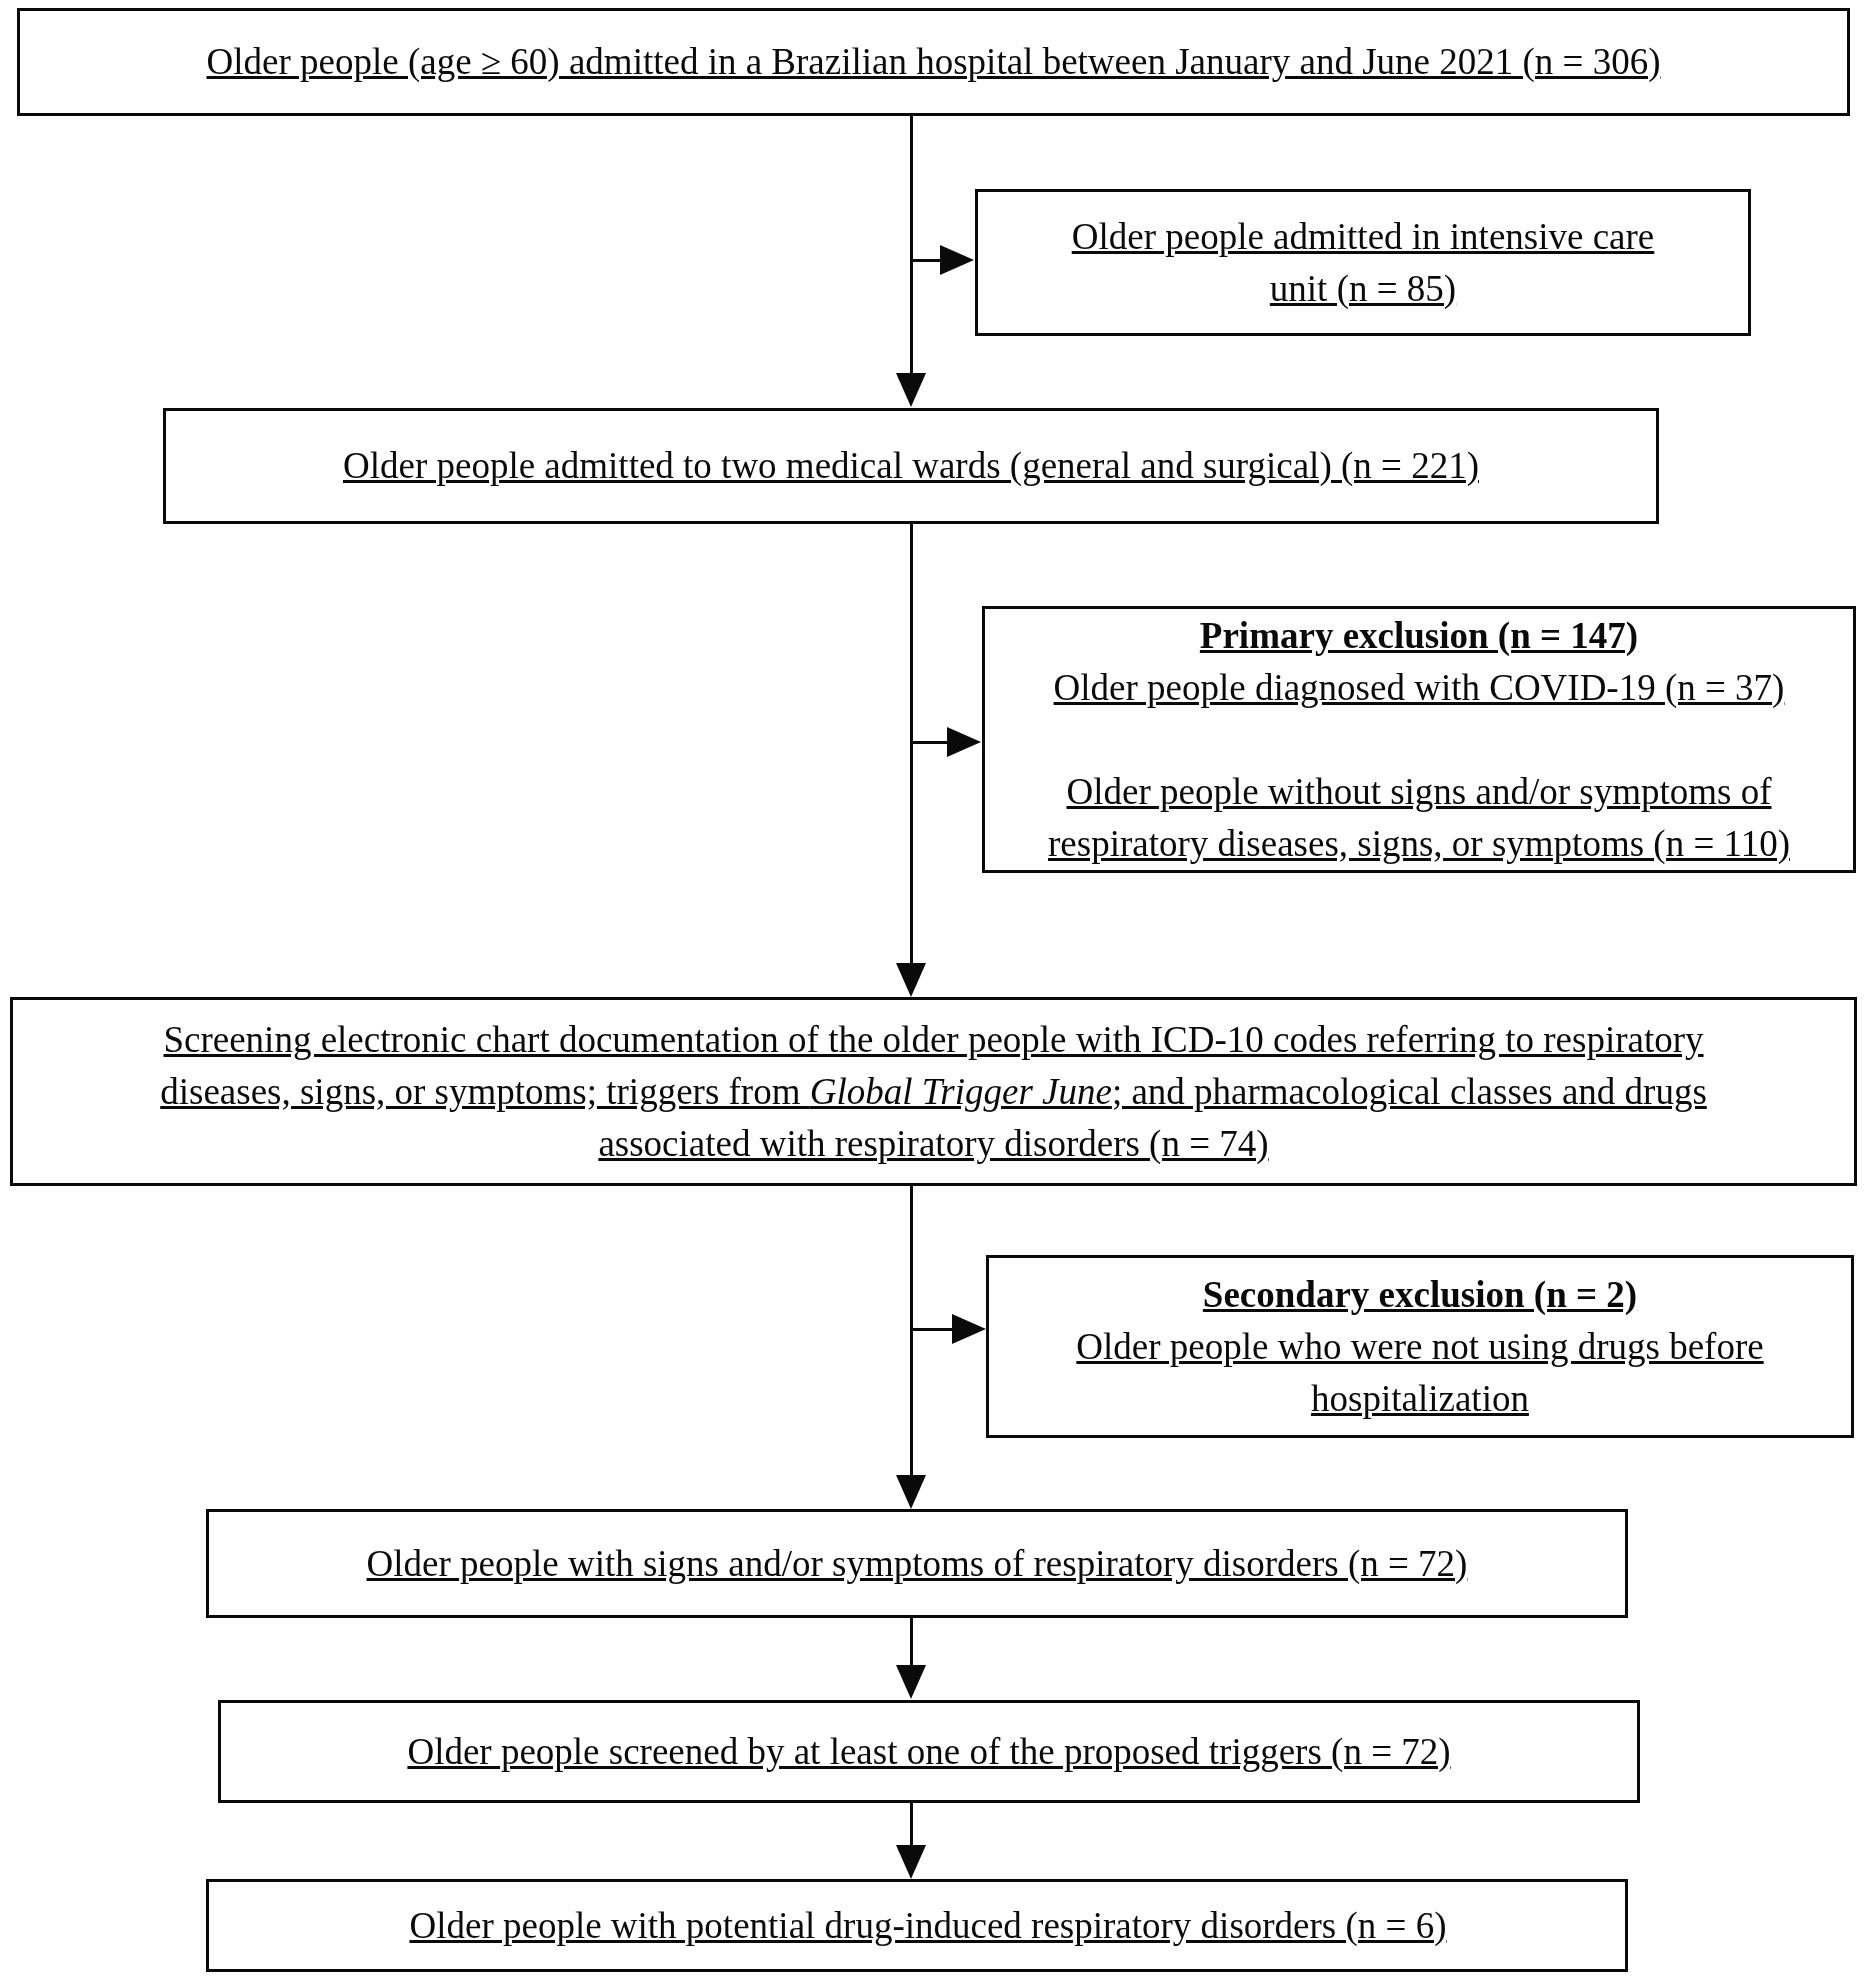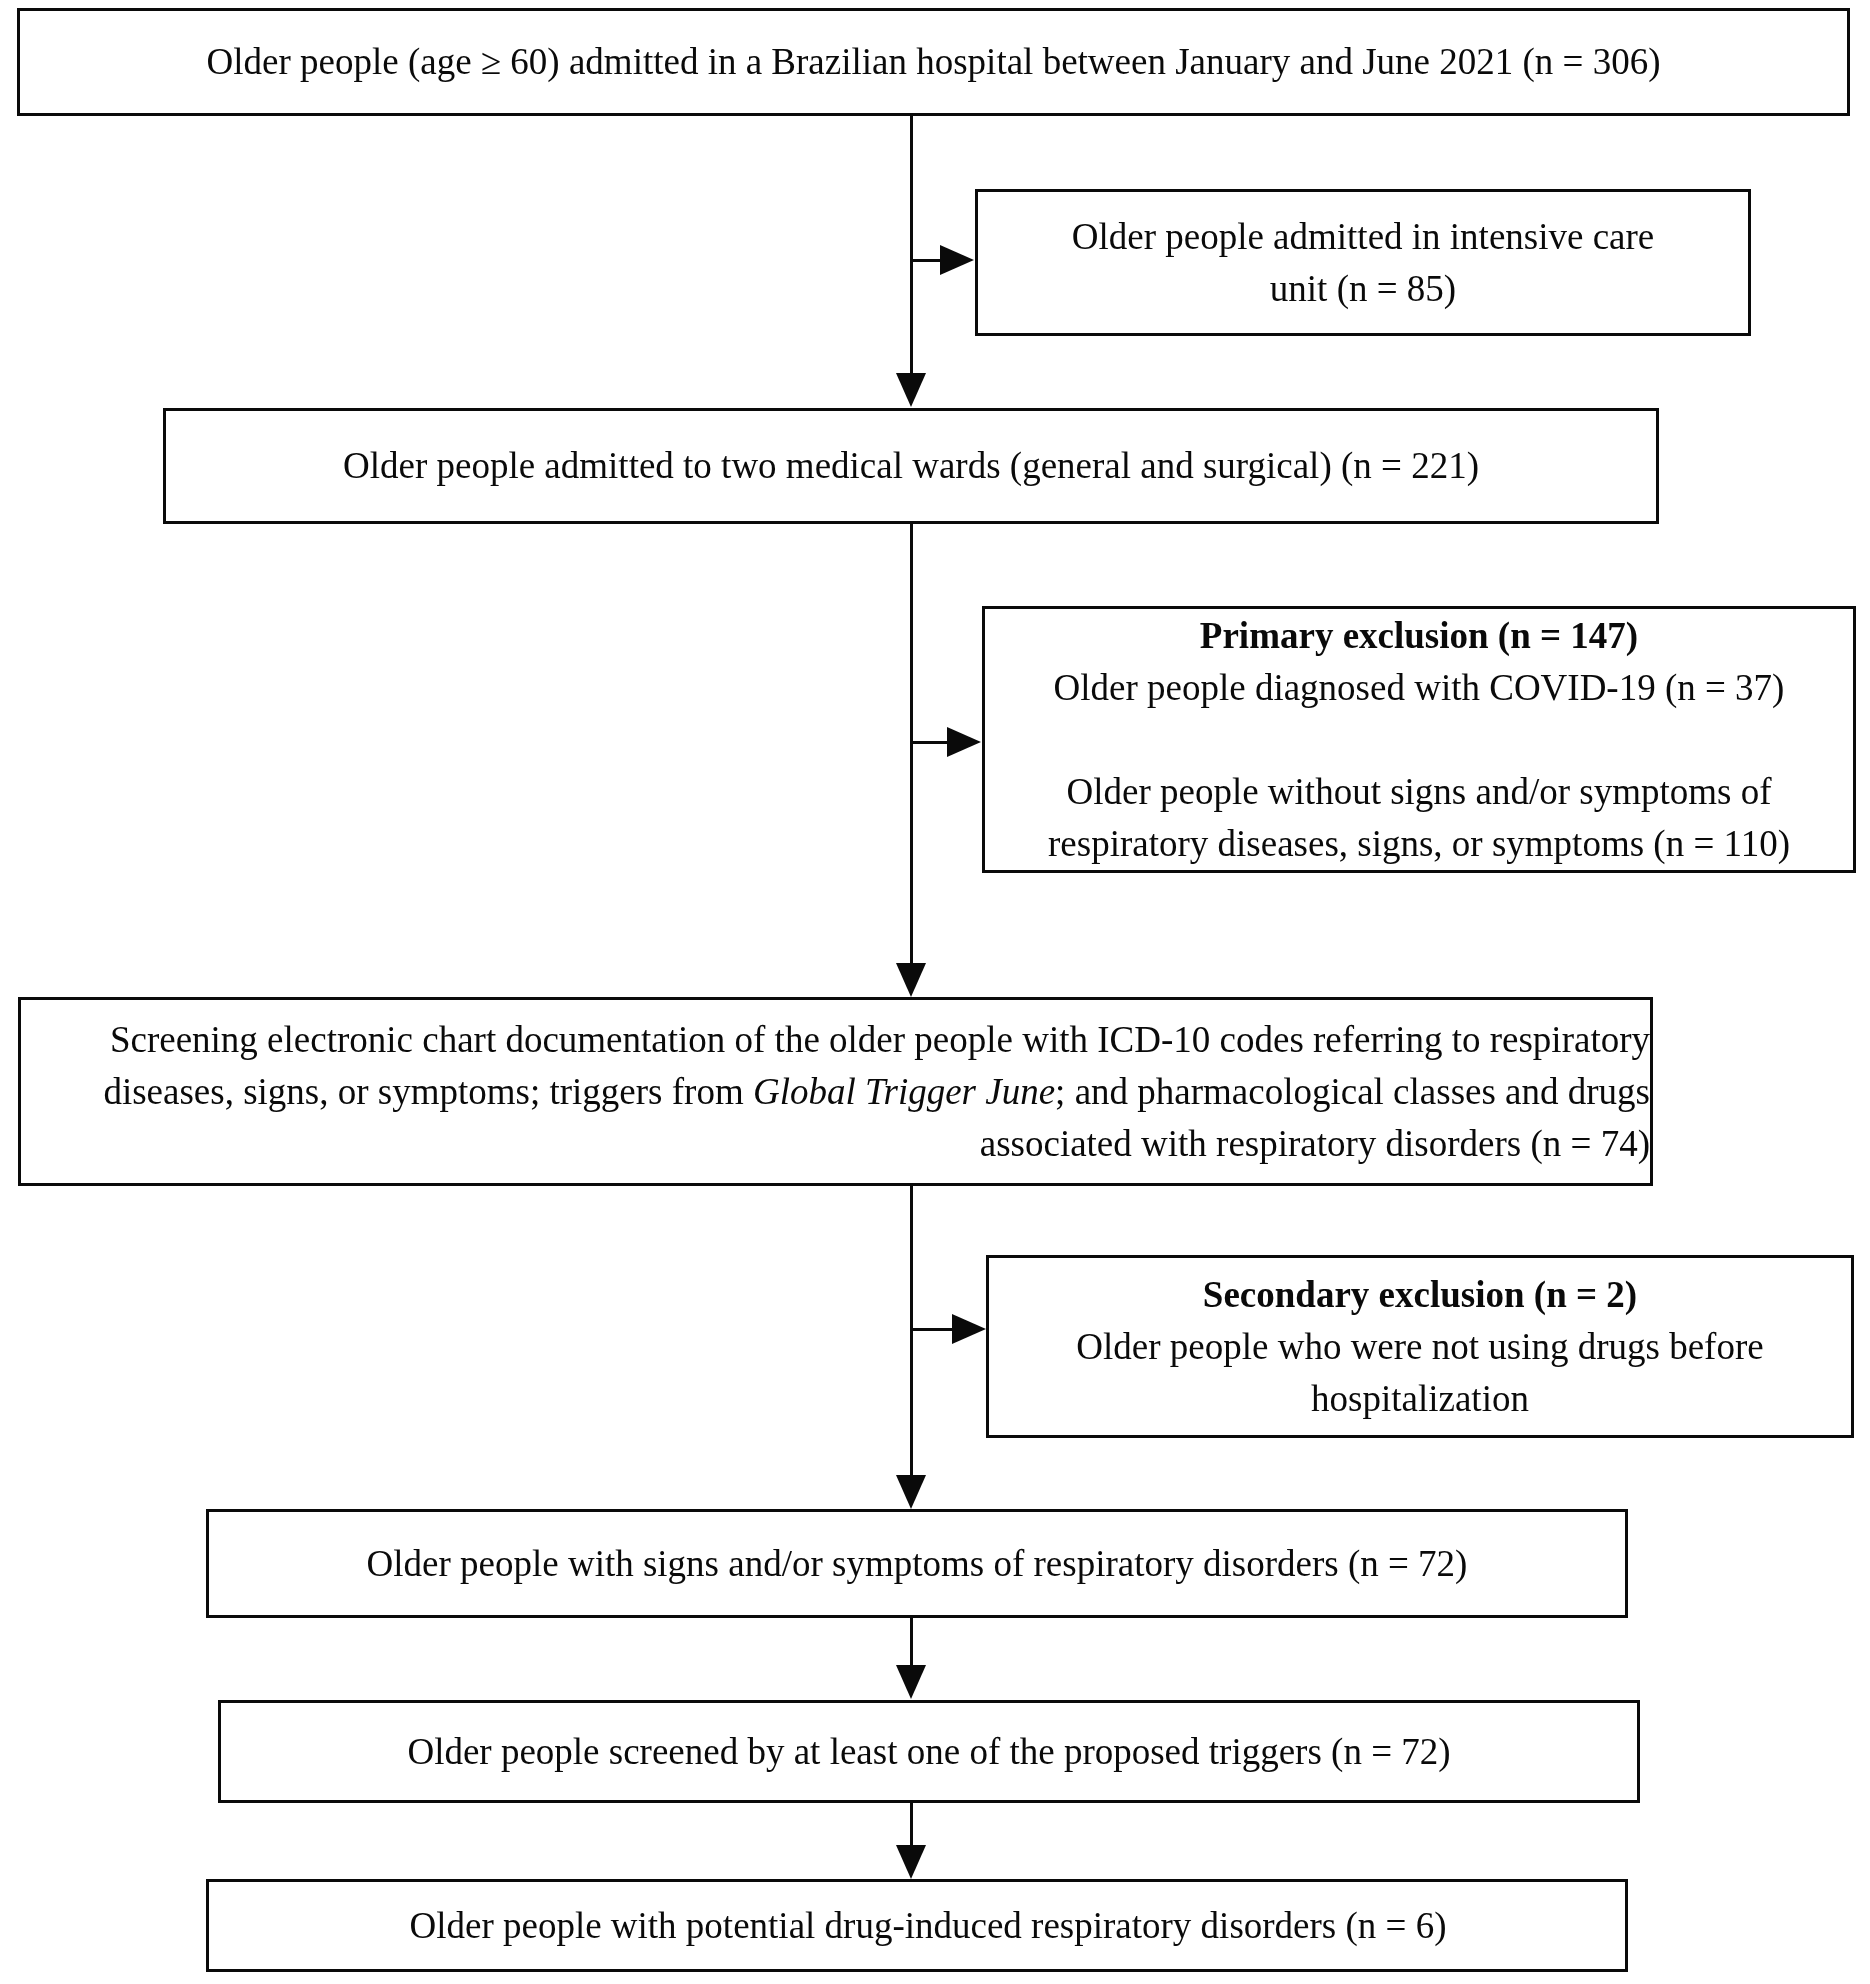--- a/index.html
+++ b/index.html
@@ -21,21 +21,21 @@
     position: absolute;
     box-sizing: border-box;
     border: 3.7px solid #0a0a0a;
     background: #ffffff;
     display: flex;
     flex-direction: column;
     justify-content: center;
     align-items: center;
     text-align: center;
   }
-  .line { white-space: nowrap; }
+  .line { white-space: nowrap; text-decoration: underline; }
   .bold { font-weight: bold; }
   .italic { font-style: italic; }
   .spacer { height: 52px; }
   .vshaft {
     position: absolute;
     width: 3px;
     background: #0a0a0a;
   }
   .hshaft {
     position: absolute;
@@ -88,21 +88,21 @@
   <div class="head-right" style="left:947px; top:727px;"></div>
 
   <div class="box" style="left:982px; top:606px; width:874px; height:267px;">
     <div class="line bold">Primary exclusion (n = 147)</div>
     <div class="line">Older people diagnosed with COVID-19 (n = 37)</div>
     <div class="spacer"></div>
     <div class="line">Older people without signs and/or symptoms of</div>
     <div class="line">respiratory diseases, signs, or symptoms (n = 110)</div>
   </div>
 
-  <div class="box" style="left:18px; top:997px; width:1635px; height:189px;align-items:flex-end;">
+  <div class="box" style="left:10px; top:997px; width:1847px; height:189px;">
     <div class="line">Screening electronic chart documentation of the older people with ICD-10 codes referring to respiratory</div>
     <div class="line"><span>diseases, signs, or symptoms; triggers from </span><span class="italic">Global Trigger June</span><span>; and pharmacological classes and drugs</span></div>
     <div class="line">associated with respiratory disorders (n = 74)</div>
   </div>
 
   <div class="vshaft" style="left:910px; top:1186px; height:289px;"></div>
   <div class="head-down" style="left:896px; top:1475px;"></div>
 
   <div class="hshaft" style="left:910px; top:1328px; width:42px;"></div>
   <div class="head-right" style="left:952px; top:1314px;"></div>

